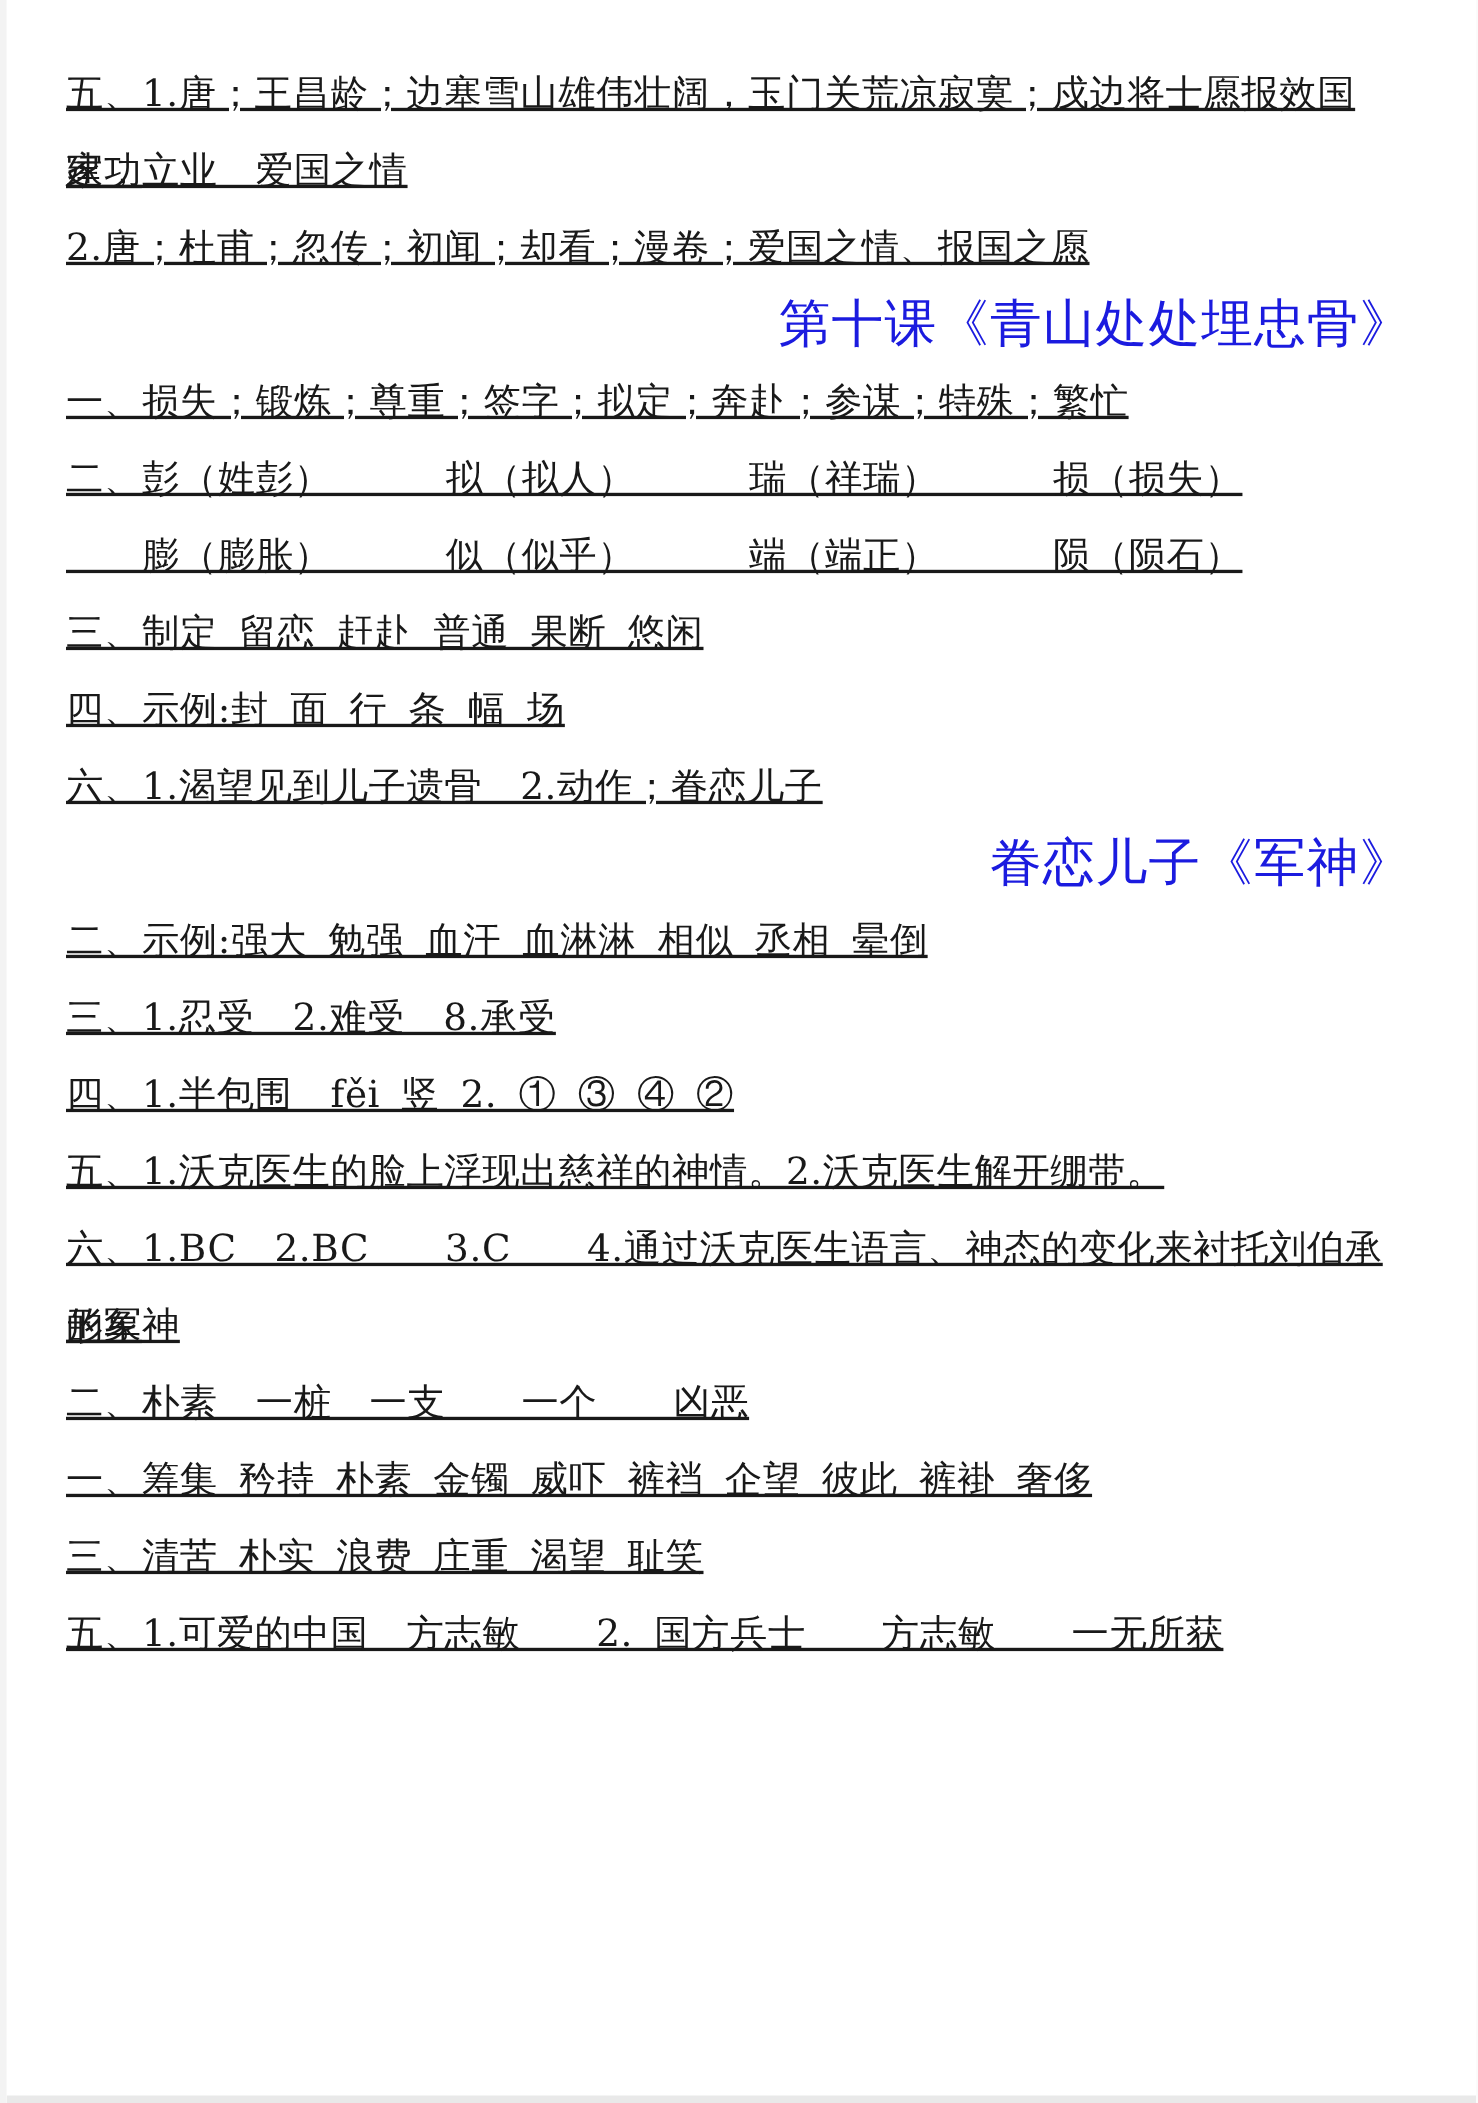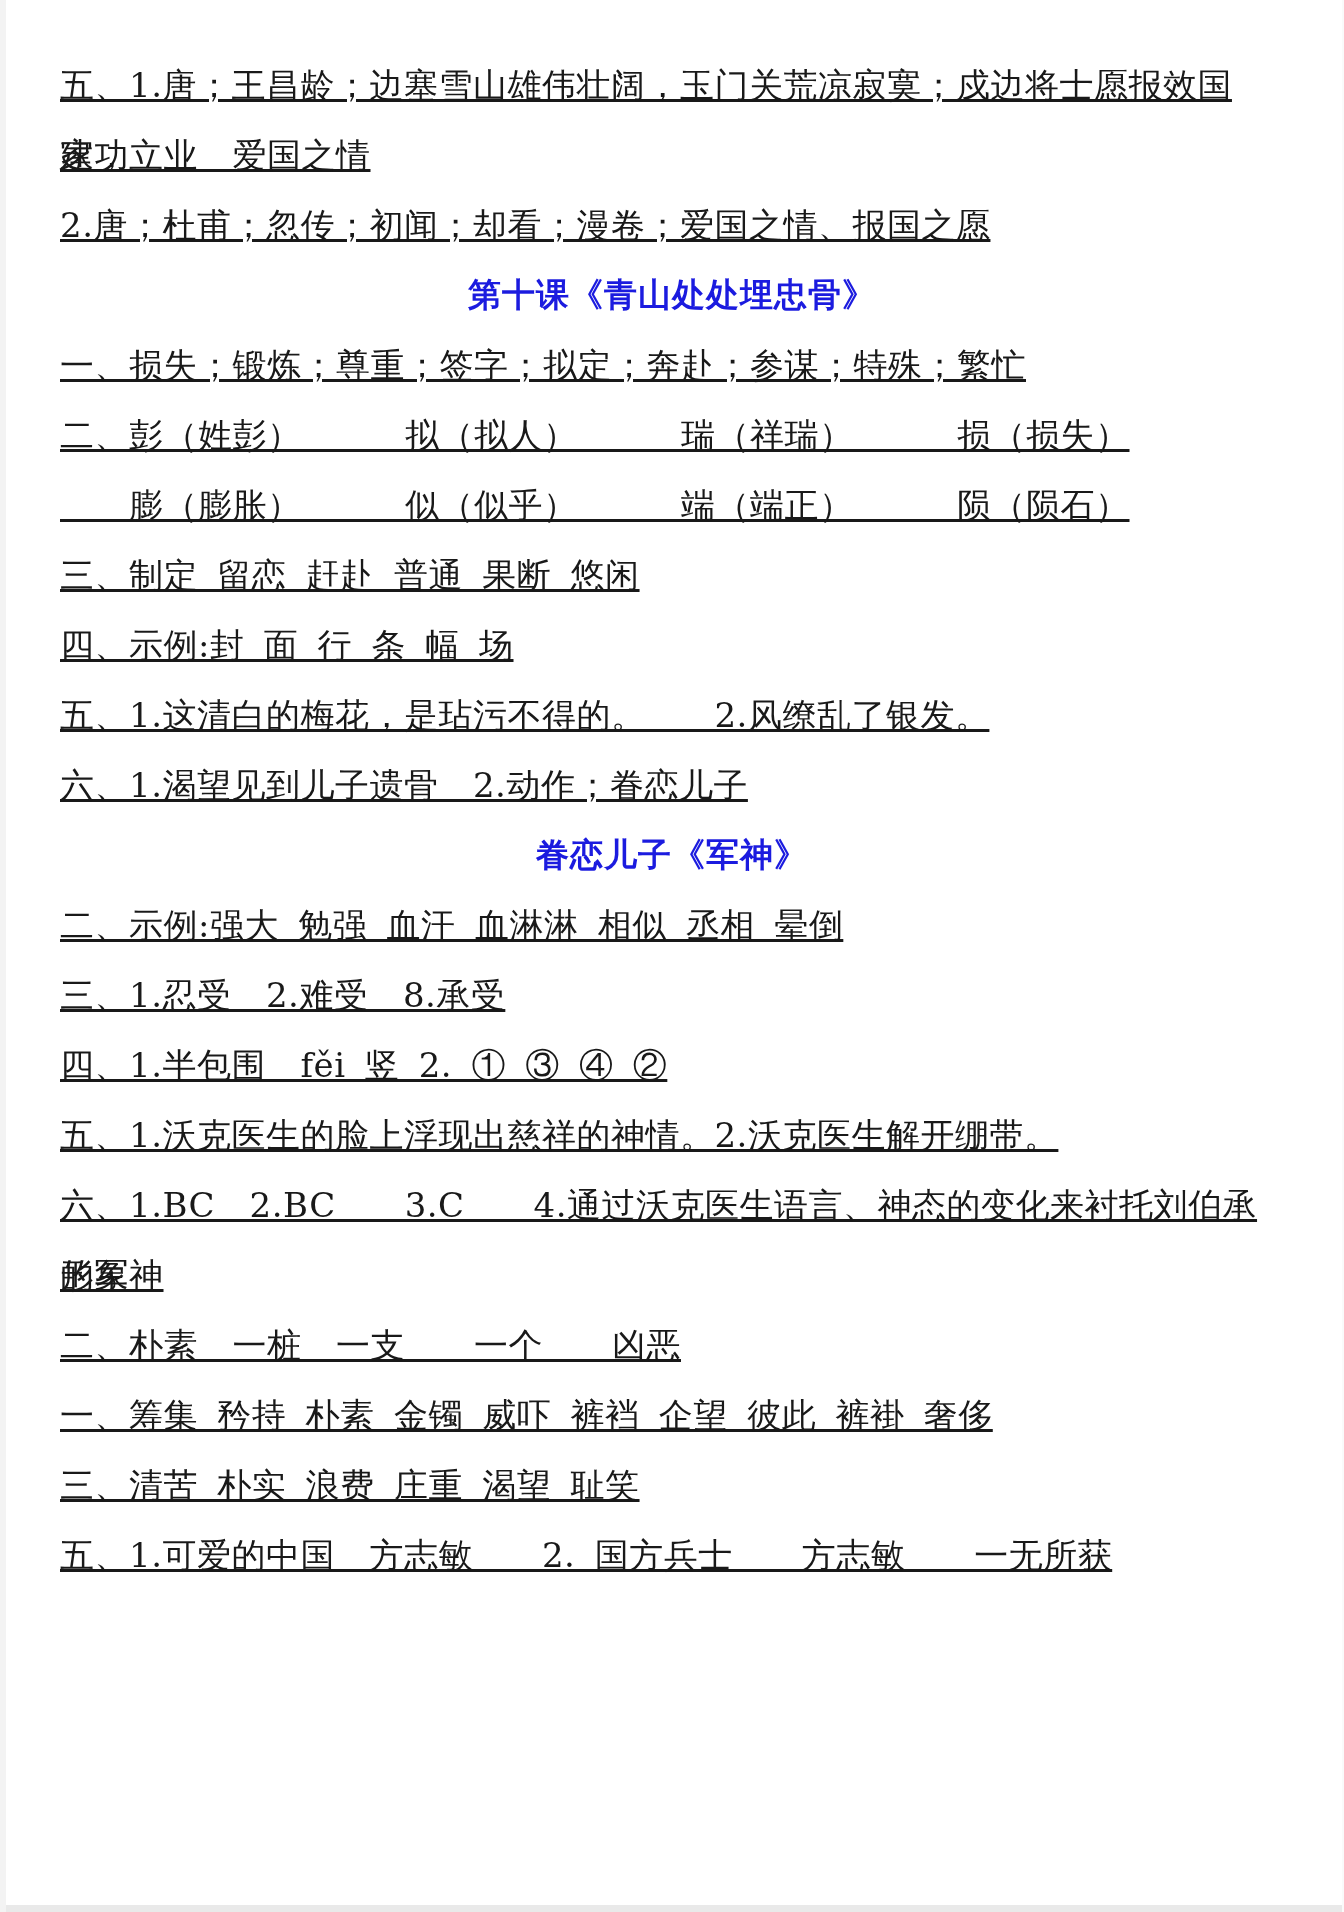--- a/index.html
+++ b/index.html
@@ -38,45 +38,44 @@
     color: var(--text);
     white-space: pre-wrap;
     word-spacing: 8px;
     letter-spacing: 0.5px;
     text-decoration: underline;
   }
   .heading {
     margin: 0;
     height: 70px;
     line-height: 70px;
-    font-size: 33px;
-    font-weight: bold;
+    font-size: 47px;
+    font-weight: normal;
     color: var(--accent);
-    text-align: center;
+    text-align: right;
     font-family: "DejaVu Sans", "Liberation Sans", sans-serif;
     letter-spacing: 1px;
     white-space: pre-wrap;
   }
 </style>
 </head>
 <body>
 
 <div class="page">
 
   <p class="line">五、1.唐；王昌龄；边塞雪山雄伟壮阔，玉门关荒凉寂寞；戍边将士愿报效国家，</p>
   <p class="line">建功立业　爱国之情</p>
   <p class="line">2.唐；杜甫；忽传；初闻；却看；漫卷；爱国之情、报国之愿</p>
 
   <h2 class="heading">第十课《青山处处埋忠骨》</h2>
   <p class="line">一、损失；锻炼；尊重；签字；拟定；奔赴；参谋；特殊；繁忙</p>
   <p class="line">二、彭（姓彭）　　　拟（拟人）　　　瑞（祥瑞）　　　损（损失）</p>
   <p class="line">　　膨（膨胀）　　　似（似乎）　　　端（端正）　　　陨（陨石）</p>
   <p class="line">三、制定 留恋 赶赴 普通 果断 悠闲</p>
   <p class="line">四、示例:封 面 行 条 幅 场</p>
-  <p class="line">五、1.这清白的梅花，是玷污不得的。　　2.风缭乱了银发。</p>
   <p class="line">六、1.渴望见到儿子遗骨　2.动作；眷恋儿子</p>
 
   <h2 class="heading">眷恋儿子《军神》</h2>
   <p class="line">二、示例:强大 勉强 血汗 血淋淋 相似 丞相 晕倒</p>
   <p class="line">三、1.忍受　2.难受　8.承受</p>
   <p class="line">四、1.半包围　fěi 竖 2. ① ③ ④ ②</p>
   <p class="line">五、1.沃克医生的脸上浮现出慈祥的神情。2.沃克医生解开绷带。</p>
   <p class="line">六、1.BC　2.BC　　3.C　　4.通过沃克医生语言、神态的变化来衬托刘伯承的军神</p>
   <p class="line">形象</p>
 

